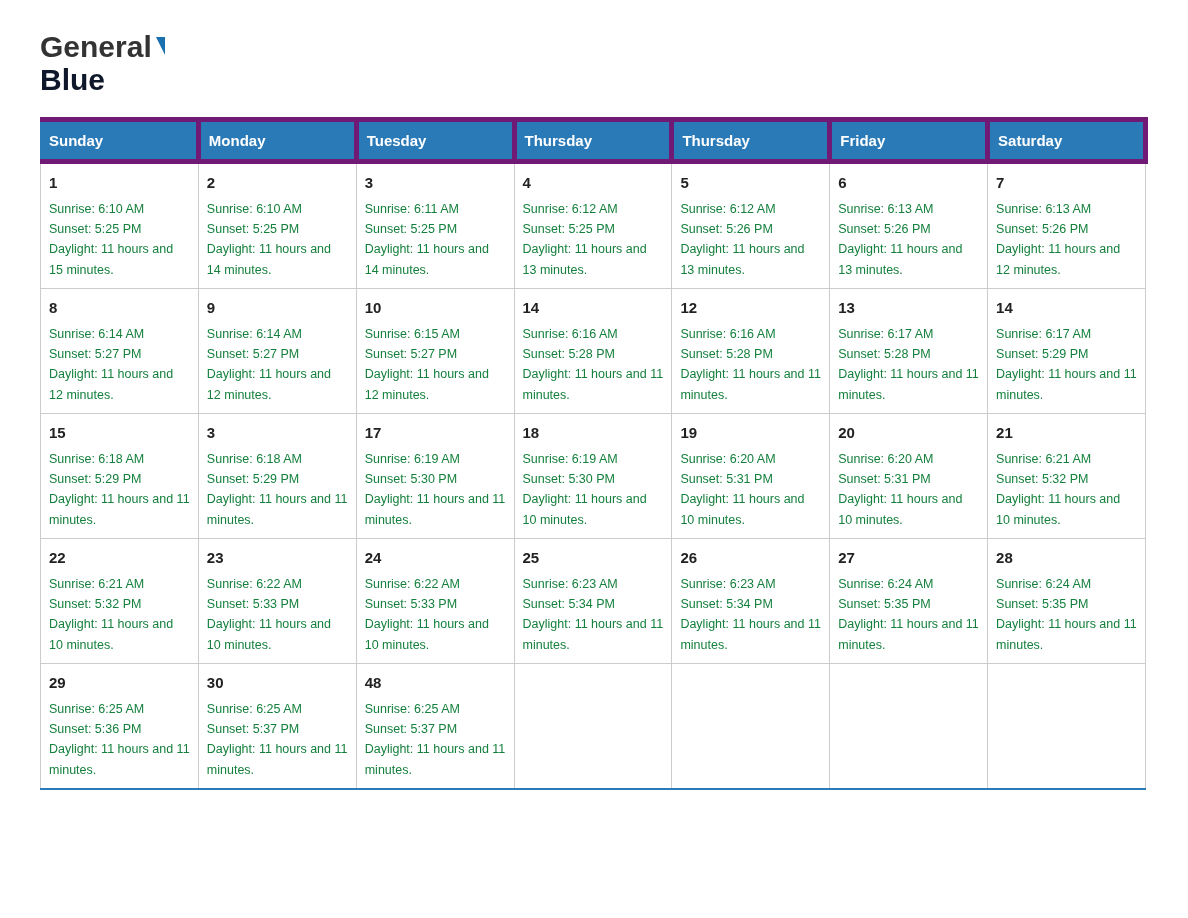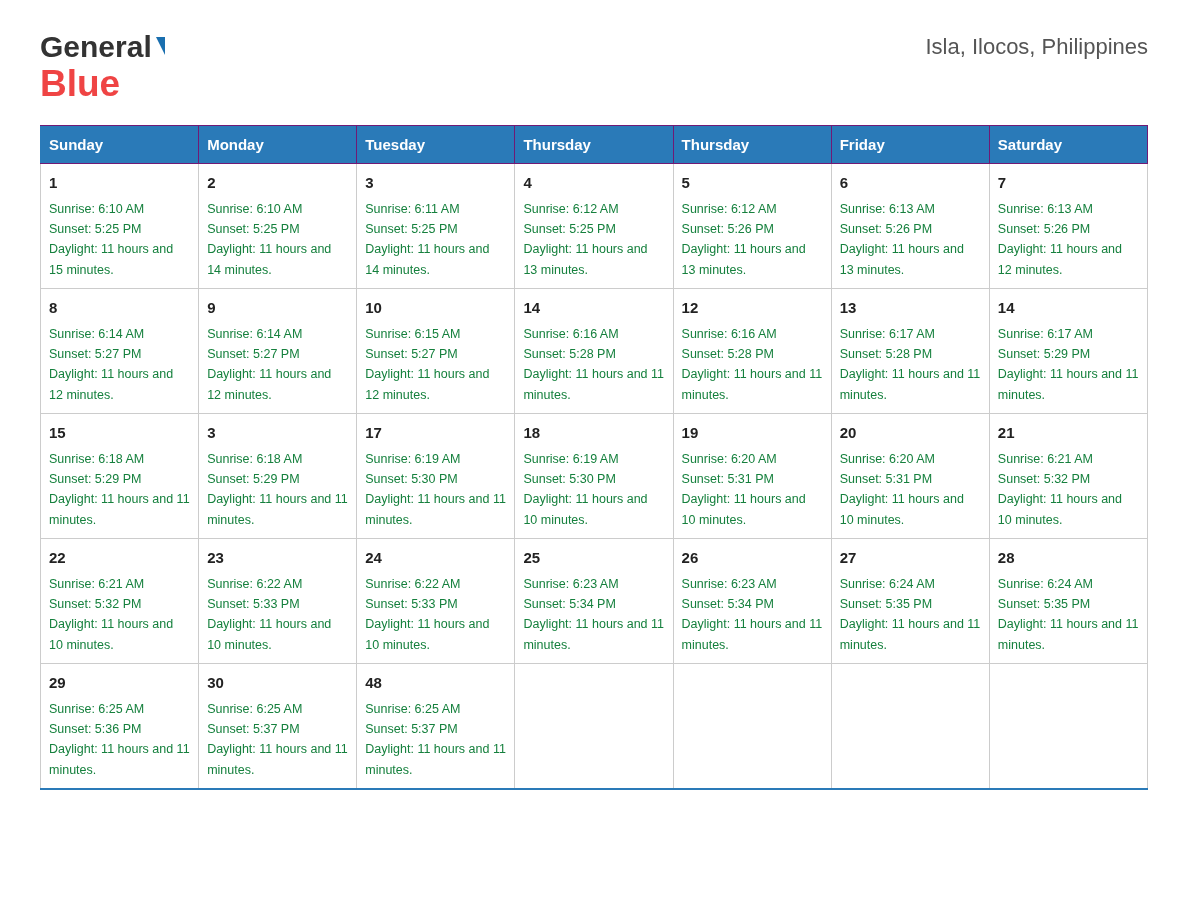--- a/index.html
+++ b/index.html
@@ -35,21 +35,21 @@
       border-collapse: collapse;
       table-layout: fixed;
     }
     thead tr th {
       background-color: #2a7ab8;
       color: #fff;
       font-size: 15px;
       font-weight: bold;
       padding: 10px 8px;
       text-align: left;
-      border: 1px solid #701a75;
+      border: 5px solid #701a75;
     }
     tbody tr td {
       border: 1px solid #ccc;
       vertical-align: top;
       padding: 8px;
       font-size: 13px;
       color: #333;
       line-height: 1.5;
       height: 110px;
     }
@@ -78,24 +78,23 @@
   </style>
 </head>
 <body>
 
 <div class="header">
   <div class="logo-block">
     <div style="display:flex; align-items:center; gap:0;">
       <span style="font-size:30px; font-weight:bold; color:#333; font-family:Arial,sans-serif;">General</span>
       <span style="display:inline-block; width:0; height:0; border-left:9px solid transparent; border-right:0px solid transparent; border-bottom:0px; border-top: 18px solid #1a6faf; margin-left:4px; margin-bottom:2px; vertical-align:middle;"></span>
     </div>
-    <div style="font-size:37px; font-weight:bold; color:#ef4444; font-family:Arial,sans-serif; margin-top:-2px;">Blue</div>
+    <div style="font-size:30px; font-weight:bold; color:#0f172a; font-family:Arial,sans-serif; margin-top:-2px;">Blue</div>
   </div>
   <div class="title-block">
-    <div class="location">Isla, Ilocos, Philippines</div>
   </div>
 </div>
 
 <table>
   <thead>
     <tr>
     <th>Sunday</th>
         <th>Monday</th>
         <th>Tuesday</th>
         <th>Thursday</th>

